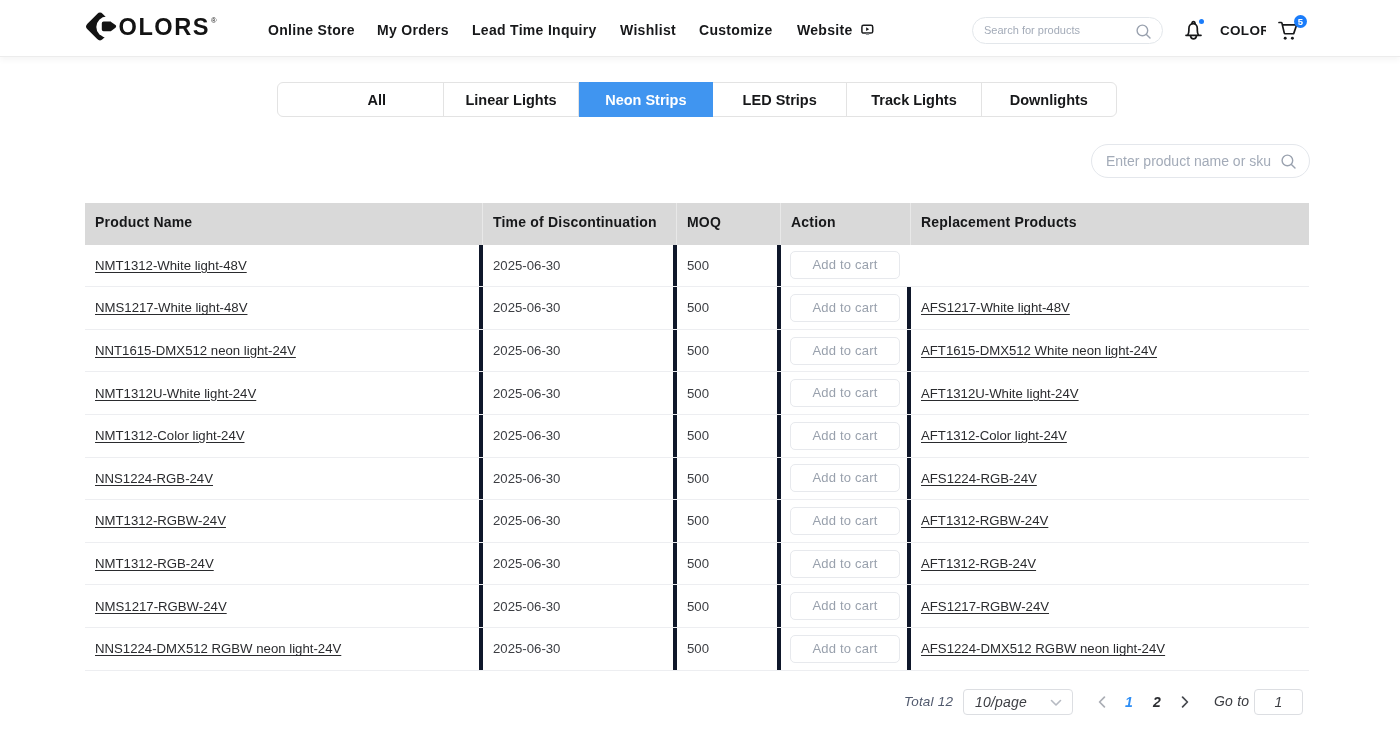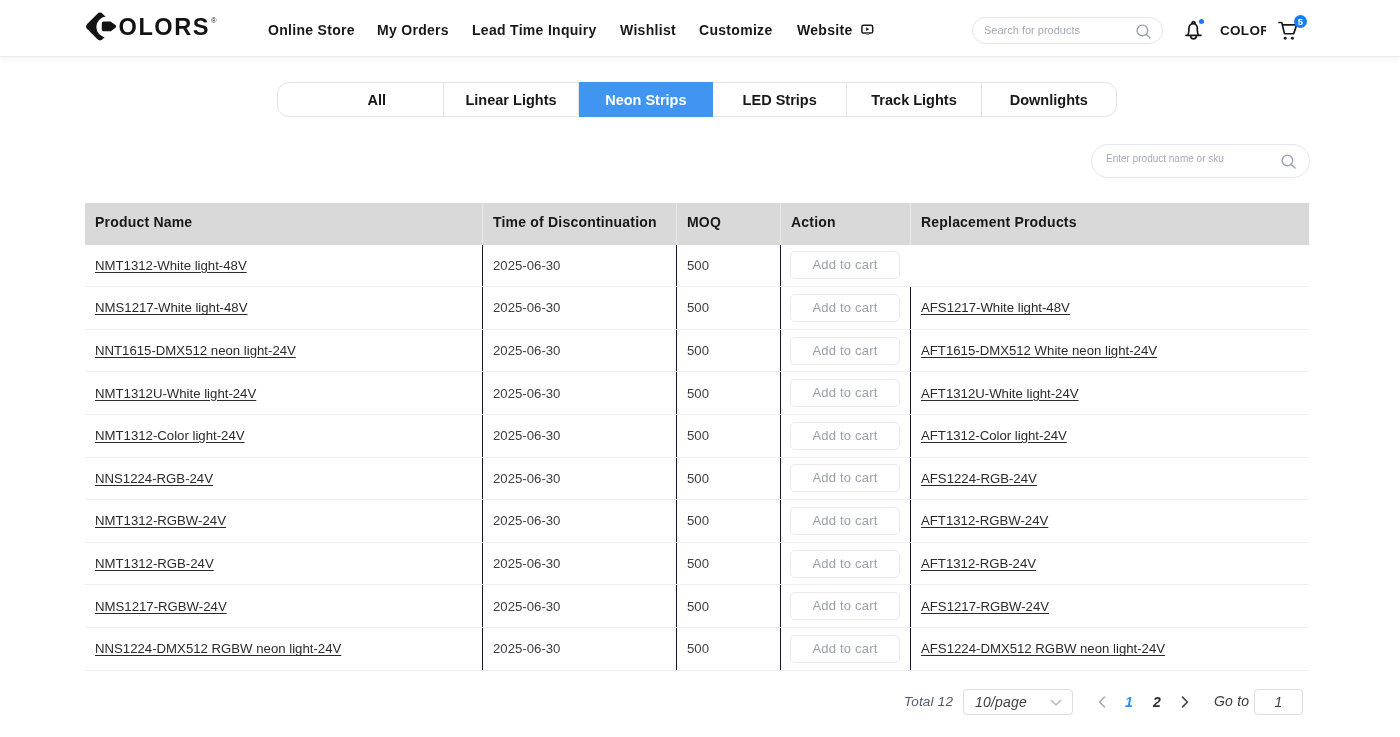--- a/index.html
+++ b/index.html
@@ -22,42 +22,42 @@
 .bell { position:absolute; left:1185px; top:19px; }
 .belldot { position:absolute; left:1199px; top:19px; width:5px; height:5px; border-radius:50%; background:#1a7cfa; }
 .uname { position:absolute; left:1220px; top:0; height:57px; line-height:62px; width:46px; overflow:hidden;
   font-size:13.5px; font-weight:700; color:#17181a; letter-spacing:0.3px; }
 .cart { position:absolute; left:1278px; top:21px; }
 .cartbadge { position:absolute; left:1294px; top:15px; width:13px; height:13px; border-radius:50%; background:#1a7cfa;
   color:#fff; font-size:9.5px; font-weight:700; text-align:center; line-height:13px; }
 
 
 .tabs { position:absolute; left:277px; top:82px; width:840px; height:35px; display:flex;
-  border:1px solid #e3e3e3; border-radius:12px; background:#fff;padding-left:32px; }
+  border:1px solid #e3e3e3; border-radius:6px; background:#fff;padding-left:32px; }
 .tab { width:140px; height:100%; display:flex; align-items:center; justify-content:center;
   font-size:14.5px; font-weight:700; color:#17181a; border-right:1px solid #e3e3e3; }
 .tab:last-child { border-right:none; }
 .tab.active { background:#4095f0; color:#fff; margin-top:-1px; height:35px; border-right:none; }
 
 
 .filter { position:absolute; left:1091px; top:144px; width:219px; height:34px; border:1px solid #e4e7ec;
   border-radius:17px; background:#fff; }
-.filter .ph { position:absolute; left:14px; top:8px; font-size:10px; color:#a3abb8; }
+.filter .ph { position:absolute; left:14px; top:8px; font-size:14px; color:#a3abb8; }
 .filter svg { position:absolute; right:13px; top:9px; }
 
 
 .table { position:absolute; left:85px; top:202.5px; width:1224px; }
 .thead { display:flex; height:42px; background:#d9d9d9; align-items:center; }
 .thead .c { font-size:14px; font-weight:700; color:#17181a; padding-left:10px; padding-bottom:3px; letter-spacing:0.2px;
   border-right:1px solid #e8e8e8; height:100%; display:flex; align-items:center; }
 .thead .c:last-child { border-right:none; }
 .c1 { width:398px; } .c2 { width:194px; } .c3 { width:104px; } .c4 { width:130px; } .c5 { width:398px; }
 .row { display:flex; height:42.62px; border-bottom:1px solid #edeef1; align-items:center; background:#fff; }
 .row .c { font-size:13.2px; color:#3c3e43; padding-left:10px; height:100%; display:flex; align-items:center;
-  border-right:1px solid #0f172a; }
+  border-right:4px solid #0f172a; }
 .row .c:last-child { border-right:none; }
 .row .c4 { padding-left:9px; }
 .row a { color:#2a2b2e; text-decoration:underline; text-underline-offset:2px; }
 .addbtn { display:inline-block; width:110px; height:28px; line-height:26px; border:1px solid #e7e9ed;
   border-radius:5px; background:#fff; color:#99a1ad; font-size:13px; text-align:center; letter-spacing:0.2px; }
 
 
 .pager { position:absolute; top:688px; left:0; width:1400px; height:28px; font-size:14px; color:#515a6e;font-style:italic; }
 .pager .total { position:absolute; left:904px; top:6px; letter-spacing:0.2px; font-size:13.5px; }
 .pager .psel { position:absolute; left:963px; top:1px; width:110px; height:26px; border:1px solid #dcdee2;

